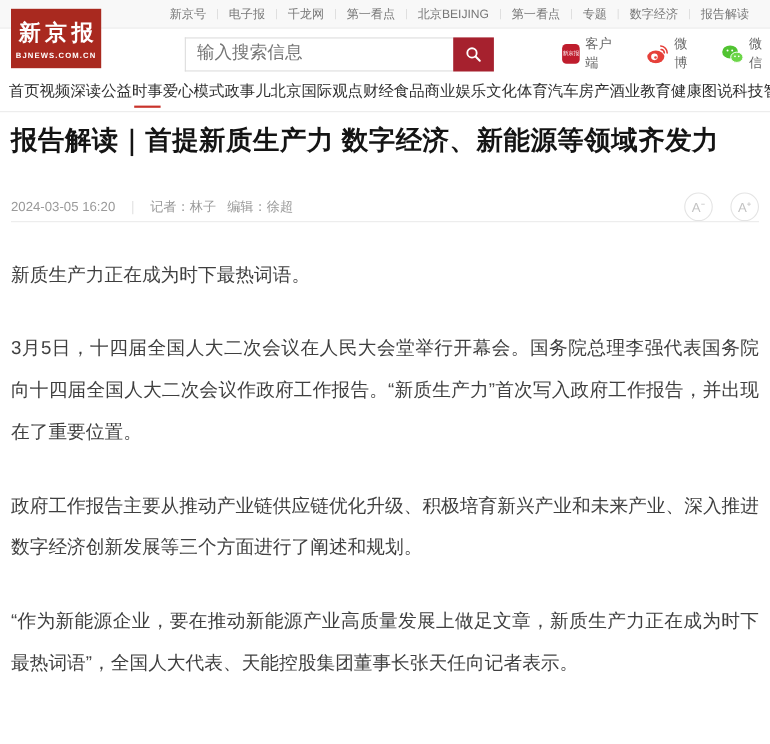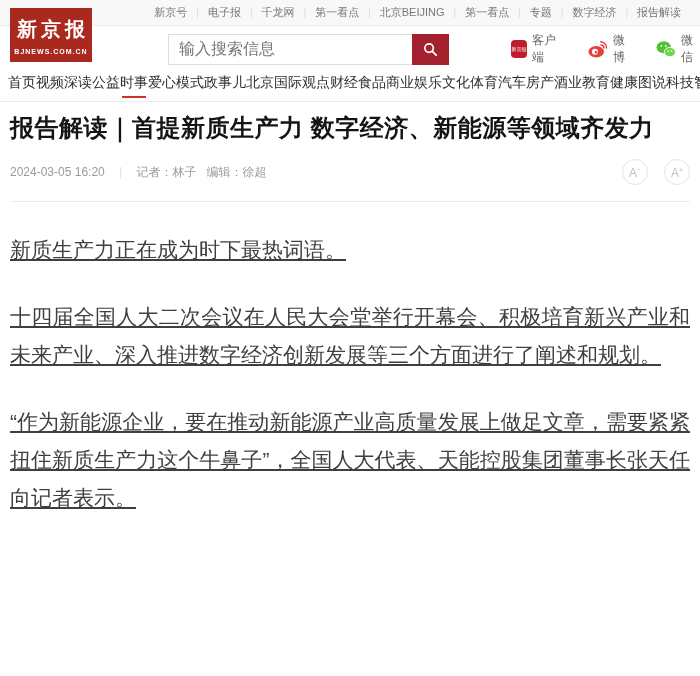--- a/index.html
+++ b/index.html
@@ -57,38 +57,38 @@
   .nav-item.active::after {
     content:""; position:absolute; left:50%; transform:translateX(-50%);
     bottom:3px; width:24px; height:2px; background:#c9332b;
   }
   
   .breadcrumb { padding:16px 10px 6px; font-size:12px; color:#a5a5a5; }
   .breadcrumb .home { color:#6e6e6e; cursor:pointer; }
   .breadcrumb .sep { margin:0 4px; color:#8a8a8a; }
   
   .title {
-    font-size:24px; font-weight:bold; color:#141414; margin:10px 10px 0;
+    font-size:24px; font-weight:bold; color:#141414; margin:10px 10px 16px;
     letter-spacing:0.5px; line-height:1.3;
   }
   .meta-row {
-    display:flex; align-items:center; margin:0 10px; padding:16px 0 16px;
+    display:flex; align-items:center; margin:0 10px; padding:16px 0 0;
     border-bottom:1px solid #ececec; font-size:12px; color:#9a9a9a;
   }
   .meta-left { display:flex; align-items:center; gap:10px; }
   .meta-sep { color:#d8d8d8; }
   .meta-right { margin-left:auto; display:flex; gap:16px; }
   .font-btn {
     width:26px; height:26px; border:1px solid #e4e4e4; border-radius:50%;
     background:#fff; color:#c2c2c2; font-size:12px; cursor:pointer;
     display:flex; align-items:center; justify-content:center;
     font-family:"Liberation Sans", sans-serif;
   }
   
-  .article-body { padding:0 10px; font-size:21px; color:#3f3f3f; text-align:justify;text-decoration:underline; }
+  .article-body { padding:0 10px; font-size:17px; color:#3f3f3f; text-align:justify; }
   .article-body p { line-height:38px; margin-top:29px; }
 </style>
 </head>
 <body>
 
 <div class="page">
 
   <div class="topbar">
     <div class="toplinks">
       <span class="toplink">新京号</span>
@@ -200,18 +200,19 @@
       <span>编辑：徐超</span>
     </div>
     <div class="meta-right">
       <button class="font-btn">A⁻</button>
       <button class="font-btn">A⁺</button>
     </div>
   </div>
 
   <div class="article-body">
     <p>新质生产力正在成为时下最热词语。</p>
-    <p>十四届全国人大二次会议在人民大会堂举行开幕会、积极培育新兴产业和未来产业、深入推进数字经济创新发展等三个方面进行了阐述和规划。</p>
-    <p>“作为新能源企业，要在推动新能源产业高质量发展上做足文章，需要紧紧扭住新质生产力这个牛鼻子”，全国人大代表、天能控股集团董事长张天任向记者表示。</p>
+    <p>3月5日，十四届全国人大二次会议在人民大会堂举行开幕会。国务院总理李强代表国务院向十四届全国人大二次会议作政府工作报告。“新质生产力”首次写入政府工作报告，并出现在了重要位置。</p>
+    <p>政府工作报告主要从推动产业链供应链优化升级、积极培育新兴产业和未来产业、深入推进数字经济创新发展等三个方面进行了阐述和规划。</p>
+    <p>“作为新能源企业，要在推动新能源产业高质量发展上做足文章，新质生产力正在成为时下最热词语”，全国人大代表、天能控股集团董事长张天任向记者表示。</p>
 
   </div>
 
 </div>
 
 </body></html>

